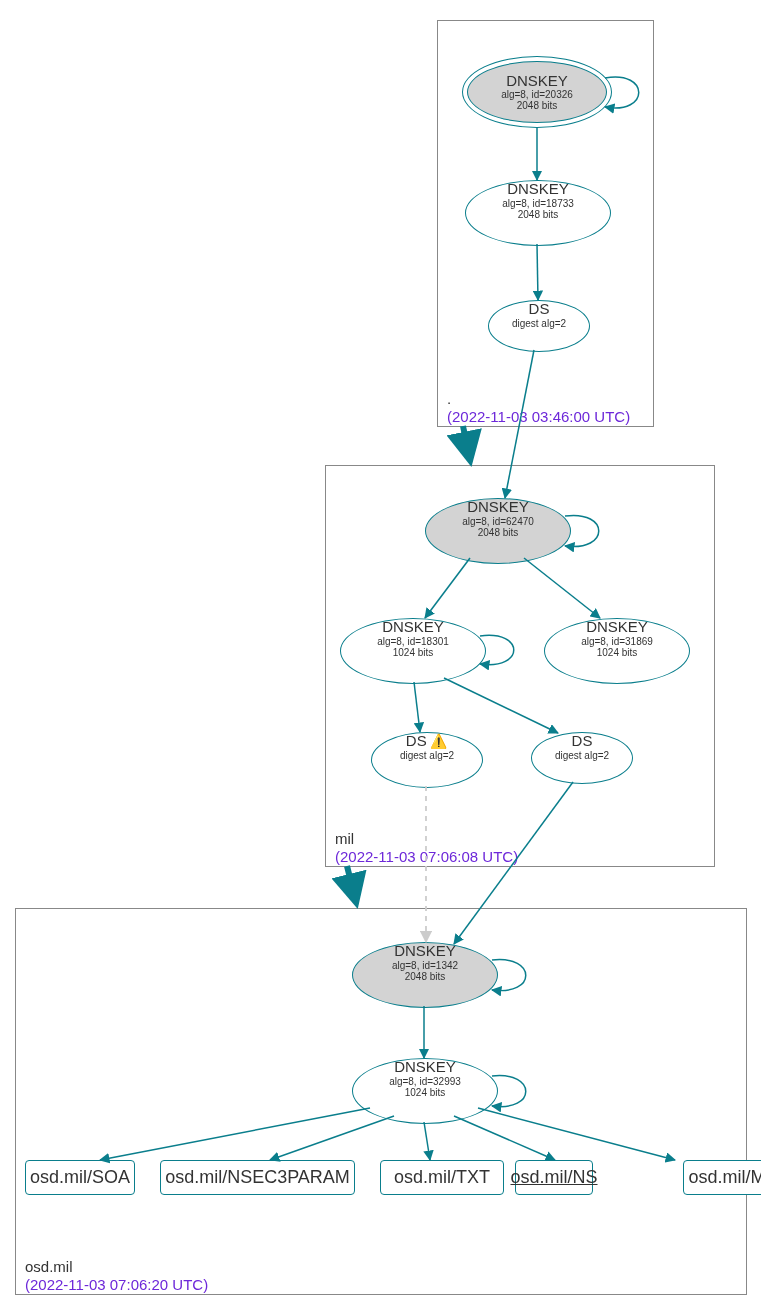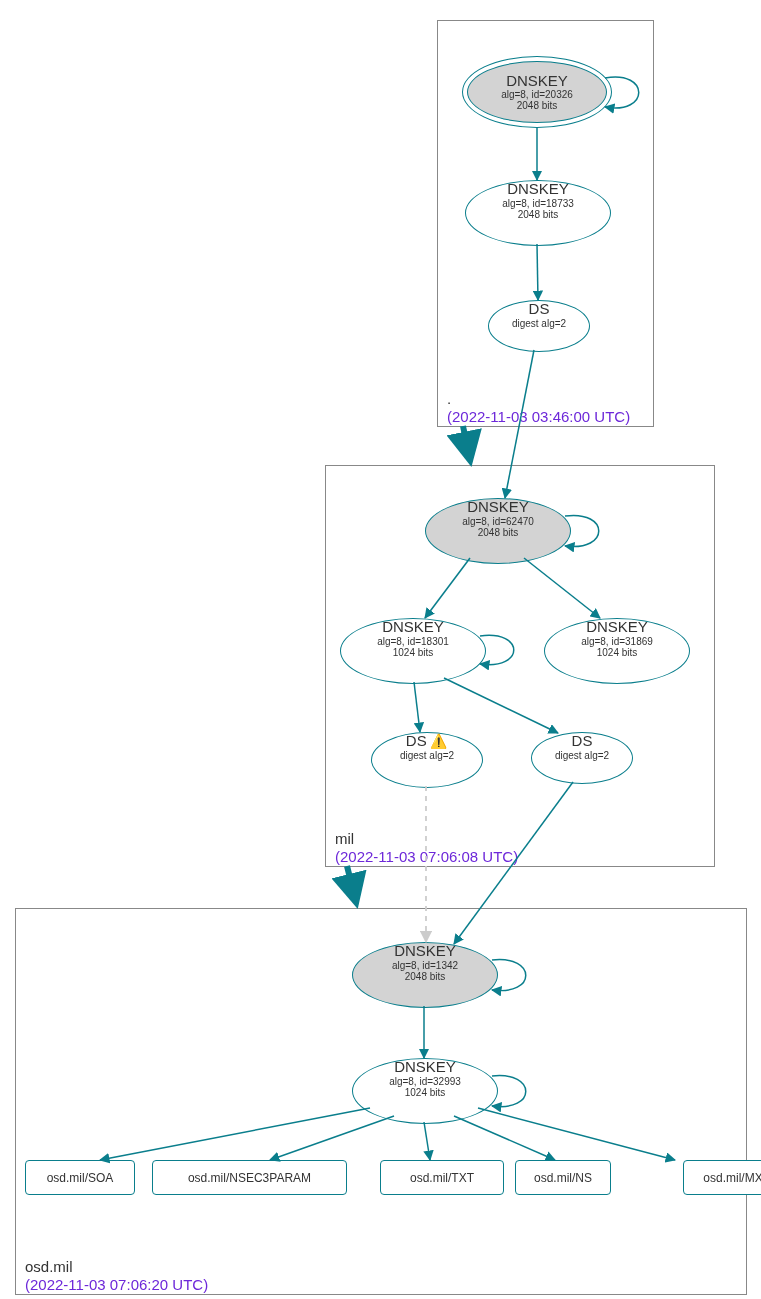--- a/index.html
+++ b/index.html
@@ -71,21 +71,21 @@
     line-height: 1.1;
   }
   .rrbox {
     position: absolute;
     border: 1.5px solid #0a7e8c;
     border-radius: 4px;
     background: white;
     display: flex;
     align-items: center;
     justify-content: center;
-    font-size: 12px;
+    font-size: 18px;
     color: #333;
     padding: 0 8px;
     box-sizing: border-box;
     text-align: center;
   }
   svg.edges {
     position: absolute;
     top: 0;
     left: 0;
     pointer-events: none;
@@ -167,23 +167,23 @@
   <div class="node-sub">2048 bits</div>
 </div>
 
 <div class="node ellipse" style="left:352px; top:1058px; width:144px; height:64px;">
   <div class="node-title">DNSKEY</div>
   <div class="node-sub">alg=8, id=32993</div>
   <div class="node-sub">1024 bits</div>
 </div>
 
 <div class="rrbox" style="left:25px; top:1160px; width:110px; height:35px;">osd.mil/SOA</div>
-<div class="rrbox" style="left:152px; top:1160px; width:195px; height:35px;">osd.mil/NSEC3PARAM</div>
+<div class="rrbox" style="left:160px; top:1160px; width:195px; height:35px;">osd.mil/NSEC3PARAM</div>
 <div class="rrbox" style="left:380px; top:1160px; width:124px; height:35px;">osd.mil/TXT</div>
-<div class="rrbox" style="left:515px; top:1160px; width:96px; height:35px;">osd.mil/NS</div>
+<div class="rrbox" style="left:515px; top:1160px; width:78px; height:35px;text-decoration:underline;">osd.mil/NS</div>
 <div class="rrbox" style="left:635px; top:1160px; width:100px; height:35px;margin-left:48px;">osd.mil/MX</div>
 
 <svg class="edges" width="761" height="1299">
   <defs>
     <marker id="arr" viewBox="0 0 10 10" refX="9" refY="5" markerWidth="7" markerHeight="7" orient="auto-start-reverse">
       <path d="M 0 0 L 10 5 L 0 10 z" fill="#0a7e8c"></path>
     </marker>
     <marker id="arrg" viewBox="0 0 10 10" refX="9" refY="5" markerWidth="7" markerHeight="7" orient="auto-start-reverse">
       <path d="M 0 0 L 10 5 L 0 10 z" fill="#cccccc"></path>
     </marker>

